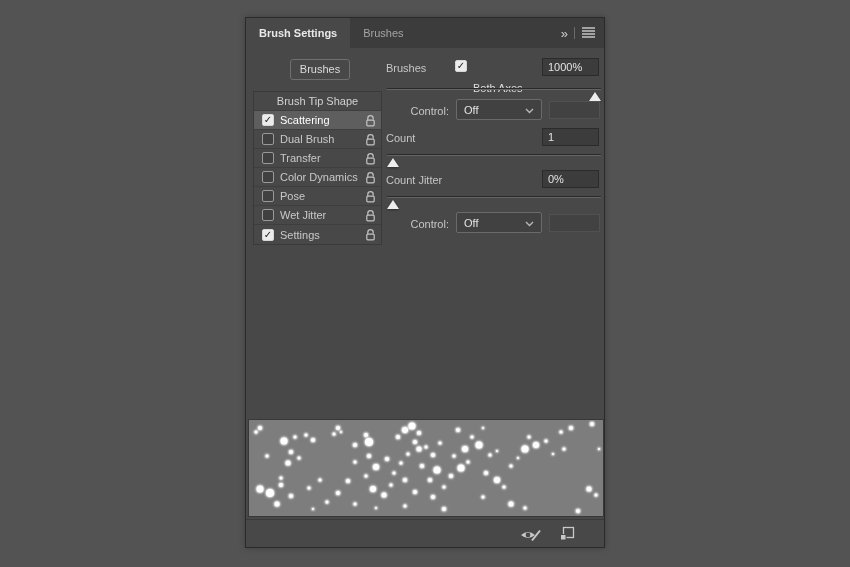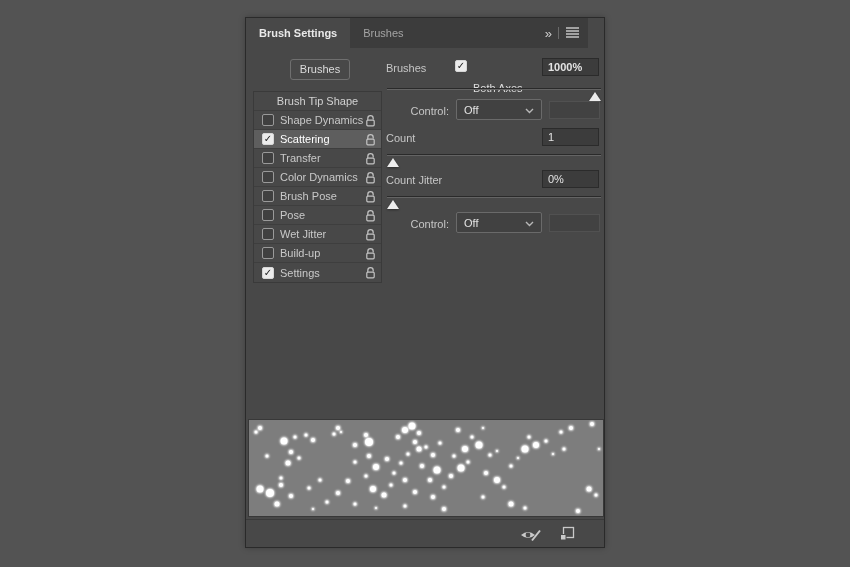--- a/index.html
+++ b/index.html
@@ -13,21 +13,21 @@
     overflow:hidden;
   }
   .panel {
     position:absolute; left:245px; top:17px; width:360px; height:531px;
     background:#484848;
     border:1px solid #2a2a2a;
     box-shadow:0 0 6px rgba(0,0,0,.25);
   }
   
   .tabbar {
-    position:absolute; left:0; top:0; right:16px; height:30px;
+    position:absolute; left:0; top:0; right:0; height:30px;
     background:#3c3c3c; display:flex; align-items:stretch;
   }
   .tab {
     padding:0 13px; display:flex; align-items:center;
     color:#a4a4a4; cursor:default; white-space:nowrap;
   }
   .tab.active {
     background:#484848; color:#e9e9e9; font-weight:bold;
   }
   .tabbar-icons {
@@ -129,98 +129,82 @@
       </span>
     </div>
   </div>
 
   <div class="brushes-btn">Brushes</div>
 
   <div class="list">
       <div class="row header">
         <span class="lbl" style="margin-left:0">Brush Tip Shape</span>
       </div>
-      <div class="row">
-        <span class="cb"></span>
-        <span class="lbl">Shape Dynamics</span>
-        <span class="lock"><svg width="11" height="12" viewBox="0 0 11 12">
-            <path d="M2.8 5.2 V3.4 a2.7 2.7 0 0 1 5.4 0 V4.6" fill="none" stroke="#c4c4c4" stroke-width="1.2"></path>
-            <rect x="1.8" y="5.2" width="7.4" height="5.6" rx="1" fill="none" stroke="#c4c4c4" stroke-width="1.2"></rect>
-          </svg></span>
-      </div>
       <div class="row selected">
         <span class="cb checked">✓</span>
         <span class="lbl">Scattering</span>
         <span class="lock"><svg width="11" height="12" viewBox="0 0 11 12">
             <path d="M2.8 5.2 V3.4 a2.7 2.7 0 0 1 5.4 0 V4.6" fill="none" stroke="#c4c4c4" stroke-width="1.2"></path>
             <rect x="1.8" y="5.2" width="7.4" height="5.6" rx="1" fill="none" stroke="#c4c4c4" stroke-width="1.2"></rect>
           </svg></span>
       </div>
       <div class="row">
         <span class="cb"></span>
+        <span class="lbl">Dual Brush</span>
+        <span class="lock"><svg width="11" height="12" viewBox="0 0 11 12">
+            <path d="M2.8 5.2 V3.4 a2.7 2.7 0 0 1 5.4 0 V4.6" fill="none" stroke="#c4c4c4" stroke-width="1.2"></path>
+            <rect x="1.8" y="5.2" width="7.4" height="5.6" rx="1" fill="none" stroke="#c4c4c4" stroke-width="1.2"></rect>
+          </svg></span>
+      </div>
+      <div class="row">
+        <span class="cb"></span>
         <span class="lbl">Transfer</span>
         <span class="lock"><svg width="11" height="12" viewBox="0 0 11 12">
             <path d="M2.8 5.2 V3.4 a2.7 2.7 0 0 1 5.4 0 V4.6" fill="none" stroke="#c4c4c4" stroke-width="1.2"></path>
             <rect x="1.8" y="5.2" width="7.4" height="5.6" rx="1" fill="none" stroke="#c4c4c4" stroke-width="1.2"></rect>
           </svg></span>
       </div>
       <div class="row">
         <span class="cb"></span>
         <span class="lbl">Color Dynamics</span>
         <span class="lock"><svg width="11" height="12" viewBox="0 0 11 12">
             <path d="M2.8 5.2 V3.4 a2.7 2.7 0 0 1 5.4 0 V4.6" fill="none" stroke="#c4c4c4" stroke-width="1.2"></path>
             <rect x="1.8" y="5.2" width="7.4" height="5.6" rx="1" fill="none" stroke="#c4c4c4" stroke-width="1.2"></rect>
           </svg></span>
       </div>
       <div class="row">
         <span class="cb"></span>
-        <span class="lbl">Brush Pose</span>
-        <span class="lock"><svg width="11" height="12" viewBox="0 0 11 12">
-            <path d="M2.8 5.2 V3.4 a2.7 2.7 0 0 1 5.4 0 V4.6" fill="none" stroke="#c4c4c4" stroke-width="1.2"></path>
-            <rect x="1.8" y="5.2" width="7.4" height="5.6" rx="1" fill="none" stroke="#c4c4c4" stroke-width="1.2"></rect>
-          </svg></span>
-      </div>
-      <div class="row">
-        <span class="cb"></span>
         <span class="lbl">Pose</span>
         <span class="lock"><svg width="11" height="12" viewBox="0 0 11 12">
             <path d="M2.8 5.2 V3.4 a2.7 2.7 0 0 1 5.4 0 V4.6" fill="none" stroke="#c4c4c4" stroke-width="1.2"></path>
             <rect x="1.8" y="5.2" width="7.4" height="5.6" rx="1" fill="none" stroke="#c4c4c4" stroke-width="1.2"></rect>
           </svg></span>
       </div>
       <div class="row">
         <span class="cb"></span>
         <span class="lbl">Wet Jitter</span>
-        <span class="lock"><svg width="11" height="12" viewBox="0 0 11 12">
-            <path d="M2.8 5.2 V3.4 a2.7 2.7 0 0 1 5.4 0 V4.6" fill="none" stroke="#c4c4c4" stroke-width="1.2"></path>
-            <rect x="1.8" y="5.2" width="7.4" height="5.6" rx="1" fill="none" stroke="#c4c4c4" stroke-width="1.2"></rect>
-          </svg></span>
-      </div>
-      <div class="row">
-        <span class="cb"></span>
-        <span class="lbl">Build-up</span>
         <span class="lock"><svg width="11" height="12" viewBox="0 0 11 12">
             <path d="M2.8 5.2 V3.4 a2.7 2.7 0 0 1 5.4 0 V4.6" fill="none" stroke="#c4c4c4" stroke-width="1.2"></path>
             <rect x="1.8" y="5.2" width="7.4" height="5.6" rx="1" fill="none" stroke="#c4c4c4" stroke-width="1.2"></rect>
           </svg></span>
       </div>
       <div class="row">
         <span class="cb checked">✓</span>
         <span class="lbl">Settings</span>
         <span class="lock"><svg width="11" height="12" viewBox="0 0 11 12">
             <path d="M2.8 5.2 V3.4 a2.7 2.7 0 0 1 5.4 0 V4.6" fill="none" stroke="#c4c4c4" stroke-width="1.2"></path>
             <rect x="1.8" y="5.2" width="7.4" height="5.6" rx="1" fill="none" stroke="#c4c4c4" stroke-width="1.2"></rect>
           </svg></span>
       </div>
     </div>
 
   <span class="ctl-label" style="left:140px; top:44px;">Brushes</span>
   <span class="cb checked" style="position:absolute; left:209px; top:42px;">✓</span>
   <span class="ctl-label" style="left:227px; top:44px; color:#dedede;margin-top:20px;">Both Axes</span>
-  <input class="field" style="left: 296px; top: 40px; font-weight: bold;" value="1000%">
+  <input class="field" style="left: 296px; top: 40px;" value="1000%">
 
   <div class="slider" style="left:141px; top:70px;">
     <div class="track"></div>
     <div class="thumb" style="left: calc(100% - 12px);"></div>
   </div>
 
   <span class="ctl-label" style="left:140px; top:87px; width:63px; text-align:right;">Control:</span>
   <div class="dropdown" style="left:210px; top:81px;">
     <span>Off</span>
     <span class="chev">

